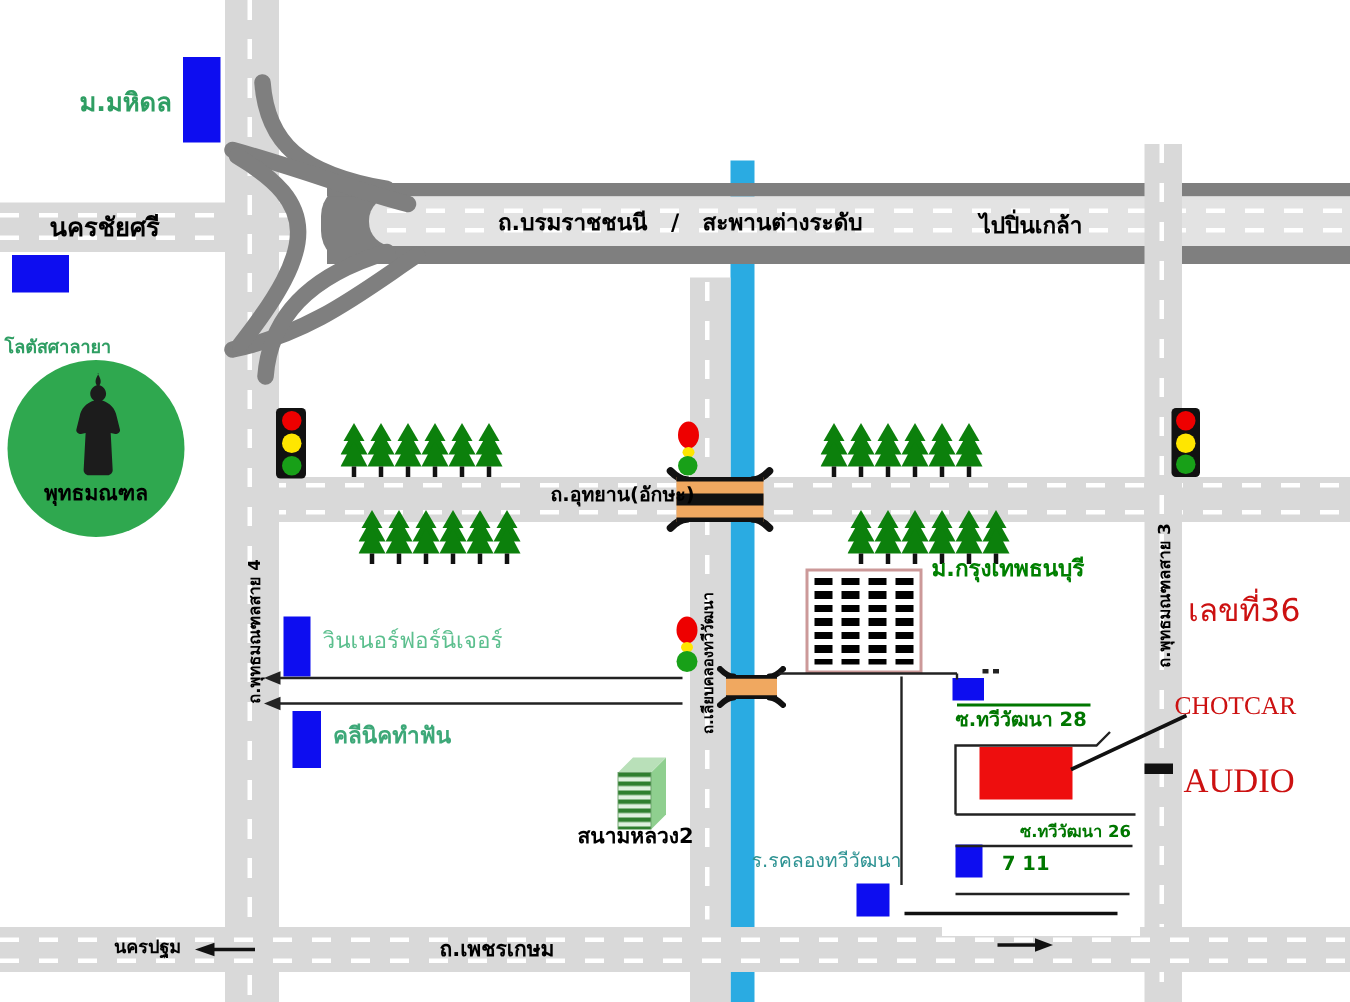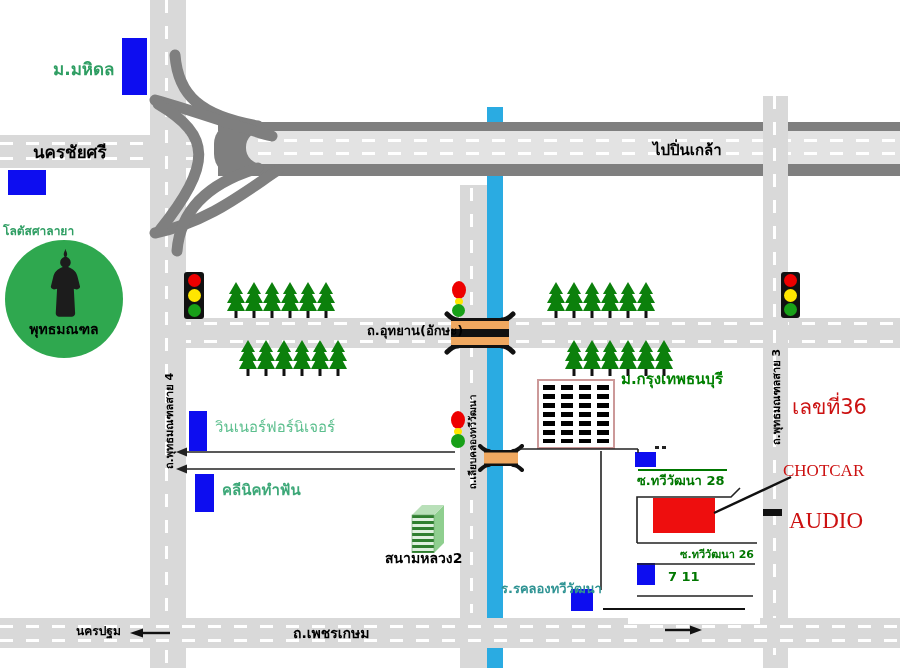--- a/index.html
+++ b/index.html
@@ -216,35 +216,36 @@
     <line x1="665" y1="630" x2="691" y2="630" stroke="#111" stroke-width="2.4"></line>
     <polygon points="702,630 690,625.5 690,634.5" fill="#111"></polygon>
     <line x1="142" y1="633" x2="170" y2="633" stroke="#111" stroke-width="2.4"></line>
     <polygon points="130,633 143,628.5 143,637.5" fill="#111"></polygon>
   </svg>
 
   <div class="lbl green-lbl" style="left:53px;top:60px;font-size:17px;">ม.มหิดล</div>
   <div class="lbl" style="left:33px;top:143px;font-size:17px;font-weight:bold;">นครชัยศรี</div>
   <div class="lbl green-lbl" style="left:3px;top:197px;font-size:12px;margin-top:28px;">โลตัสศาลายา</div>
 
+  <div class="lbl" style="left:332px;top:140px;font-size:15px;font-weight:bold;white-space:pre;">ถ.บรมราชชนนี   /   สะพานต่างระดับ</div>
   <div class="lbl" style="left:653px;top:142px;font-size:15px;font-weight:bold;">ไปปิ่นเกล้า</div>
 
   <div class="vlbl" style="left:169px;top:421px;font-size:11px;font-weight:bold;">ถ.พุทธมณฑลสาย 4</div>
   <div class="vlbl" style="left:776px;top:397px;font-size:11px;font-weight:bold;">ถ.พุทธมณฑลสาย 3</div>
   <div class="vlbl" style="left:472px;top:442px;font-size:10px;font-weight:bold;">ถ.เลียบคลองทวีวัฒนา</div>
 
   <div class="lbl" style="left:367px;top:324px;font-size:13px;font-weight:bold;">ถ.อุทยาน(อักษะ)</div>
 
   <div class="lbl" style="left:621px;top:371px;font-size:15px;font-weight:bold;color:#008000;">ม.กรุงเทพธนบุรี</div>
 
   <div class="lbl" style="left:215px;top:419px;font-size:15px;font-weight:normal;color:#5cbf8e;">วินเนอร์ฟอร์นิเจอร์</div>
   <div class="lbl" style="left:222px;top:482px;font-size:15px;font-weight:bold;color:#3da878;">คลีนิคทำฟัน</div>
 
   <div class="lbl" style="left:385px;top:551px;font-size:14px;font-weight:bold;">สนามหลวง2</div>
-  <div class="lbl" style="left:501px;top:582px;font-size:13px;font-weight:bold;color:#2e9393;">ร.รคลองทวีวัฒนา</div>
+  <div class="lbl" style="left:501px;top:568px;font-size:13px;font-weight:normal;color:#2e9393;">ร.รคลองทวีวัฒนา</div>
 
   <div class="lbl dgreen-lbl" style="left:637px;top:474px;font-size:13px;">ซ.ทวีวัฒนา 28</div>
   <div class="lbl dgreen-lbl" style="left:640px;top:549px;font-size:11px;margin-left:40px;">ซ.ทวีวัฒนา 26</div>
   <div class="lbl dgreen-lbl" style="left:668px;top:570px;font-size:13px;">7 11</div>
 
   <div class="lbl red-lbl" style="left:792px;top:396px;font-size:21px;">เลขที่36</div>
   <div class="lbl red-lbl serif" style="left:783px;top:462px;font-size:17px;">CHOTCAR</div>
   <div class="lbl red-lbl serif" style="left:789px;top:508px;font-size:23px;">AUDIO</div>
 
   <div class="lbl" style="left:293px;top:626px;font-size:14px;font-weight:bold;">ถ.เพชรเกษม</div>

